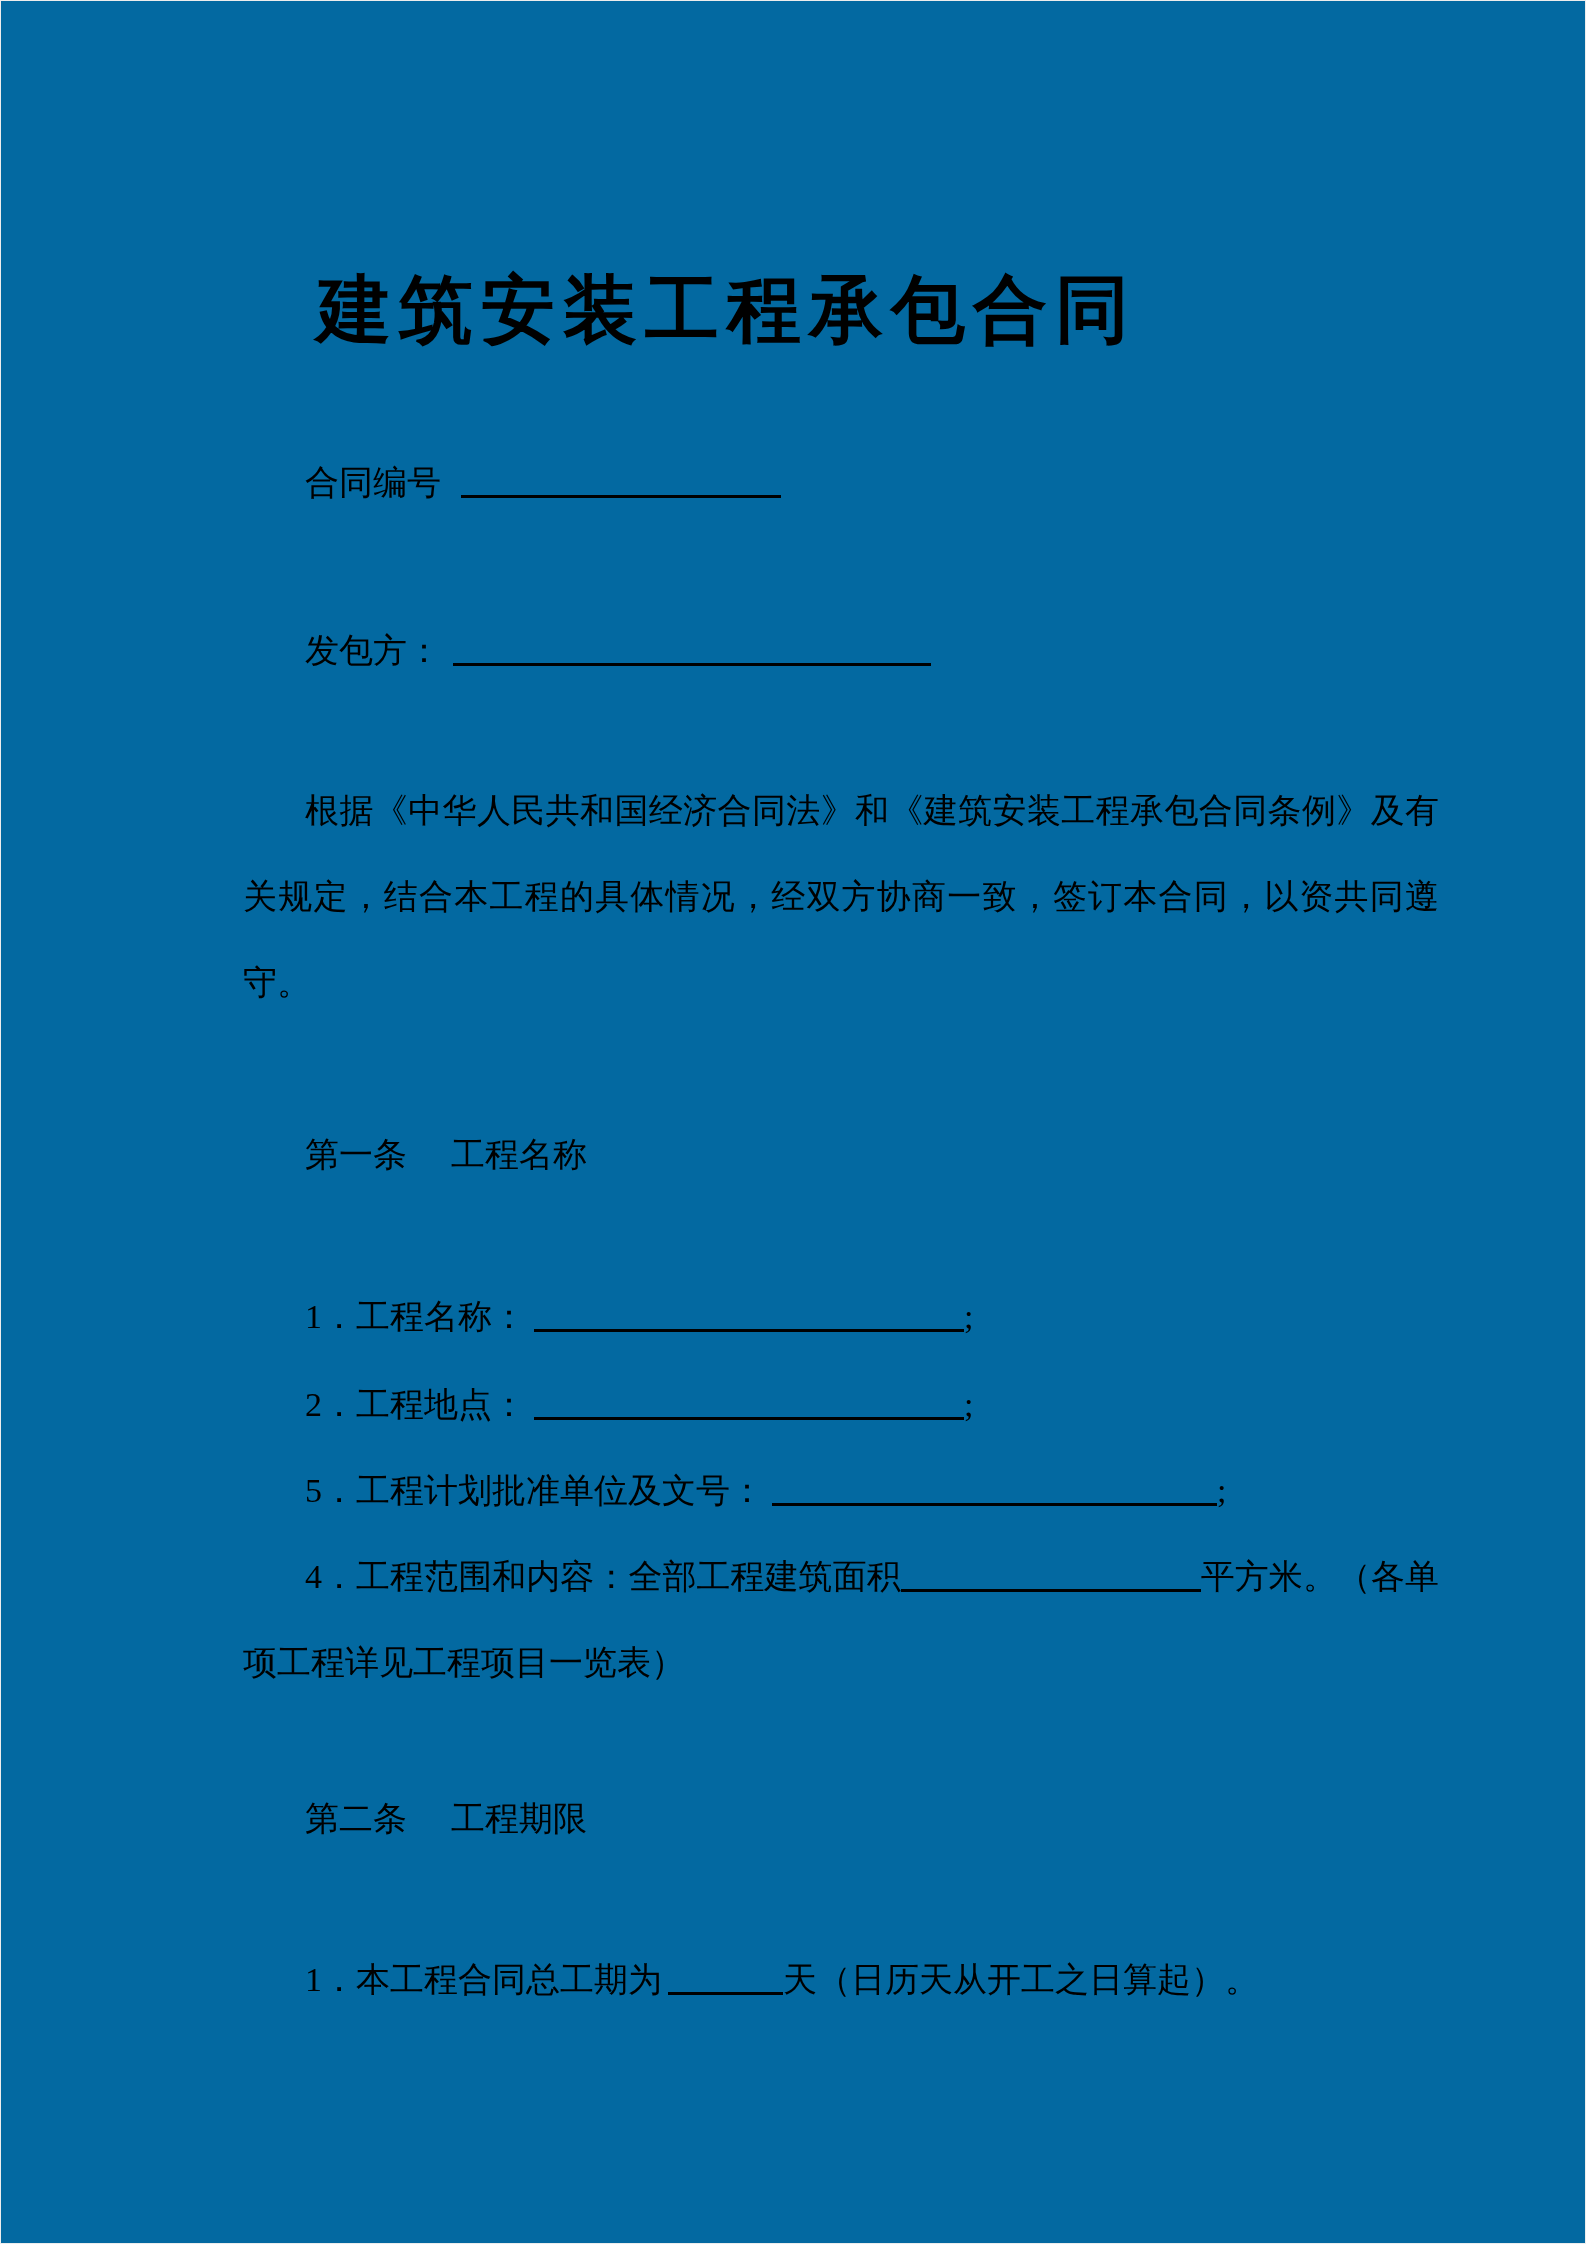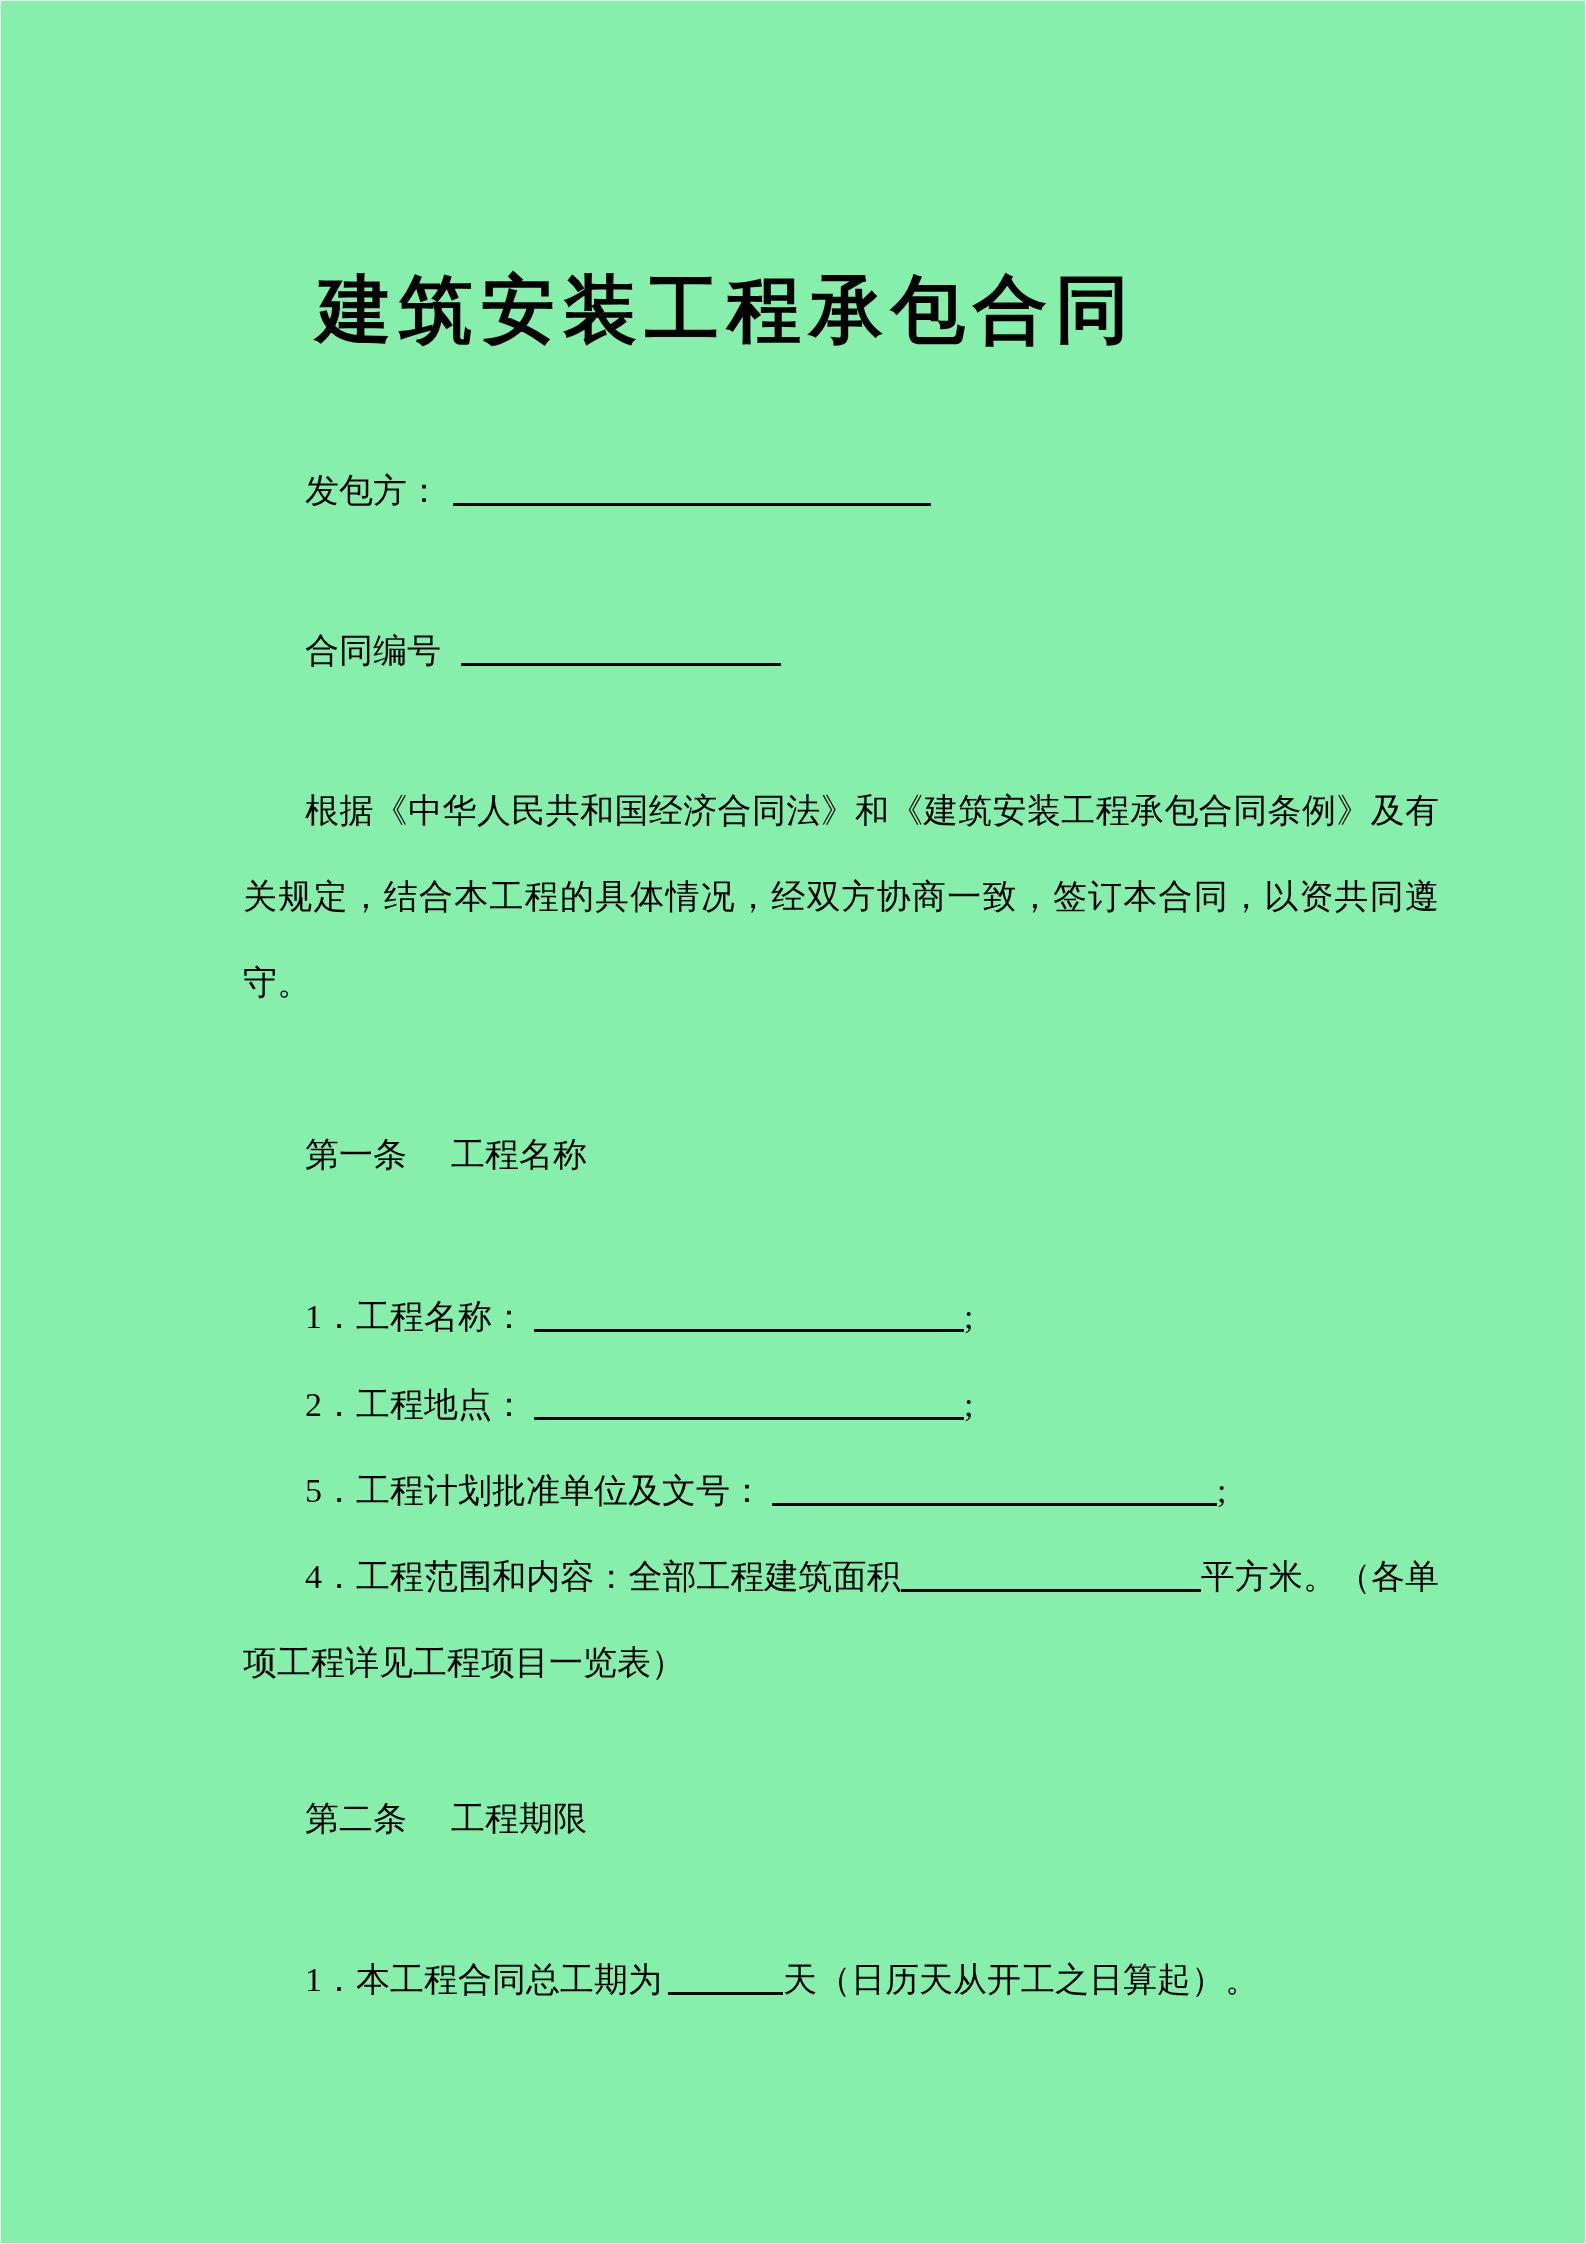--- a/index.html
+++ b/index.html
@@ -1,19 +1,19 @@
 <!DOCTYPE html>
 <html><head>
 <meta charset="utf-8">
 <style>
   html,body { margin:0; padding:0; background:#ffffff; }
   .page {
     position:relative;
     width:1586px; height:2244px;
-    background:#86efac;
+    background:#0369a1;
     color:#000000;
     font-family:"Liberation Serif","DejaVu Serif",serif;
     box-sizing:border-box;
     padding:253px 146px 0 242px;
     overflow:hidden;
     border:1px solid #ededed;
   }
   .title {
     margin:0 228px 0 0;
     font-size:74px;
@@ -54,26 +54,26 @@
   .m-h2       { margin-top:70px; }
   .m-last     { margin-top:75px; }
 </style>
 </head>
 <body>
 
 <div class="page">
 
   <h1 class="title">建筑安装工程承包合同</h1>
 
+  <p class="line m-contract">
+    <span>合同编号</span><span class="blank b-contract"></span>
+  </p>
+
   <p class="line m-party-a">
     <span>发包方：</span><span class="blank b-party"></span>
-  </p>
-
-  <p class="line m-contract">
-    <span>合同编号</span><span class="blank b-contract"></span>
   </p>
 
 
   <p class="para m-preamble">根据《中华人民共和国经济合同法》和《建筑安装工程承包合同条例》及有关规定，结合本工程的具体情况，经双方协商一致，签订本合同，以资共同遵守。</p>
 
   <p class="heading m-h1">
     <span>第一条</span><span class="gap"></span><span>工程名称</span>
   </p>
 
   <p class="para m-item1">

